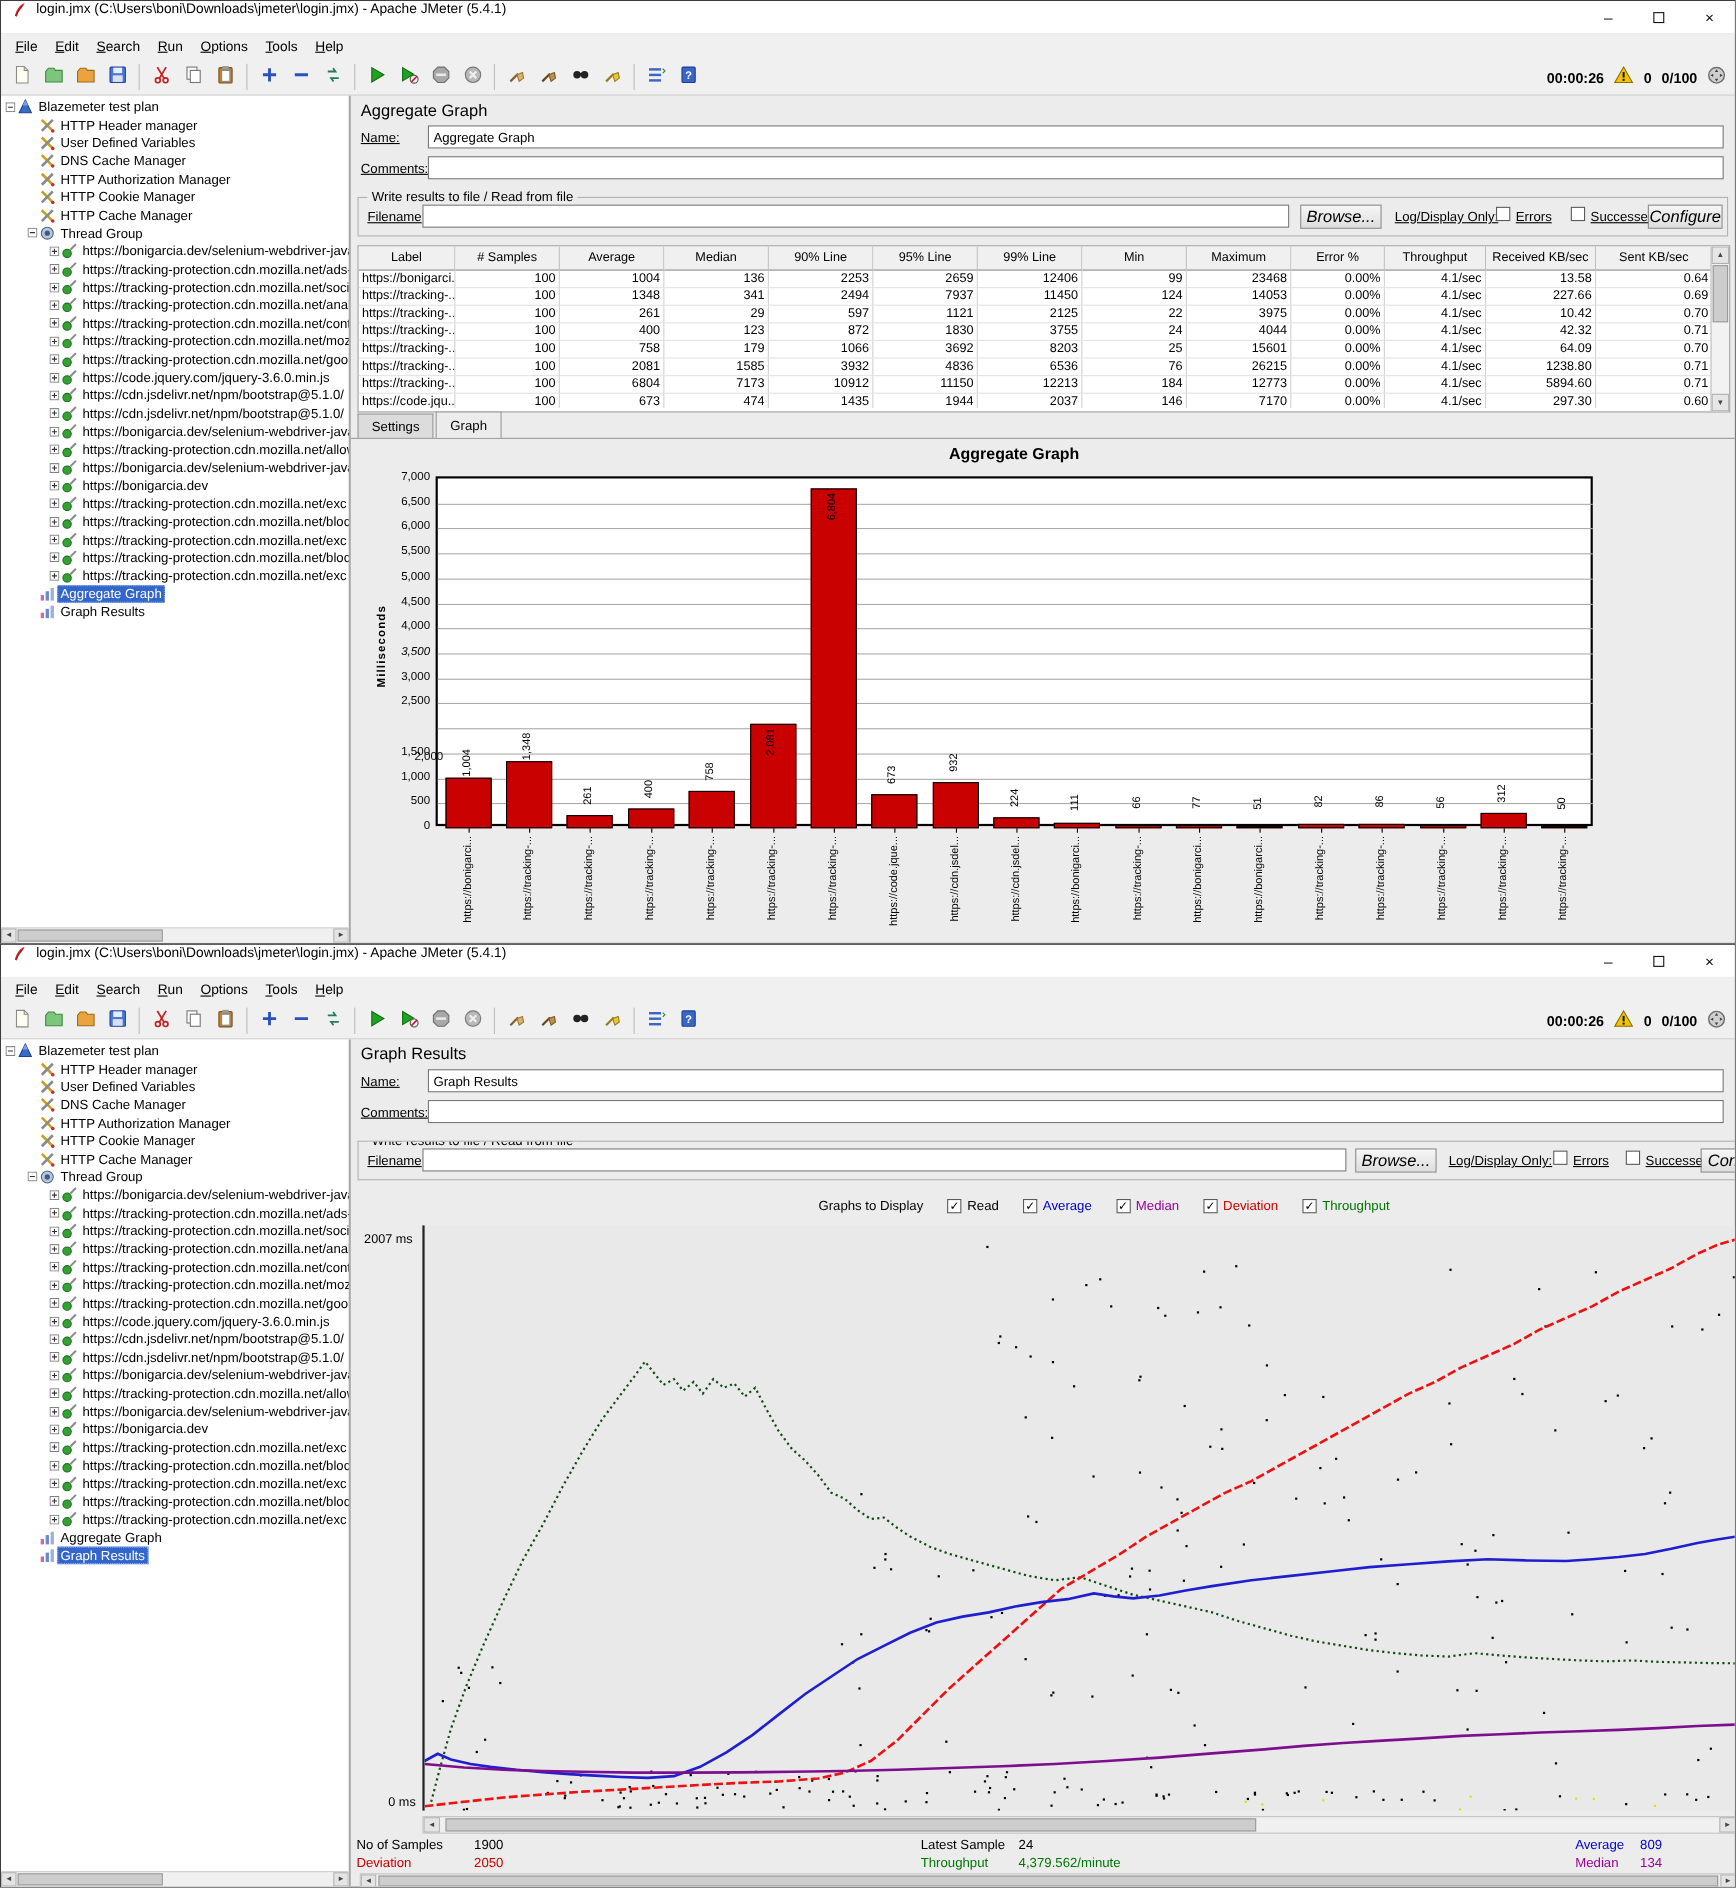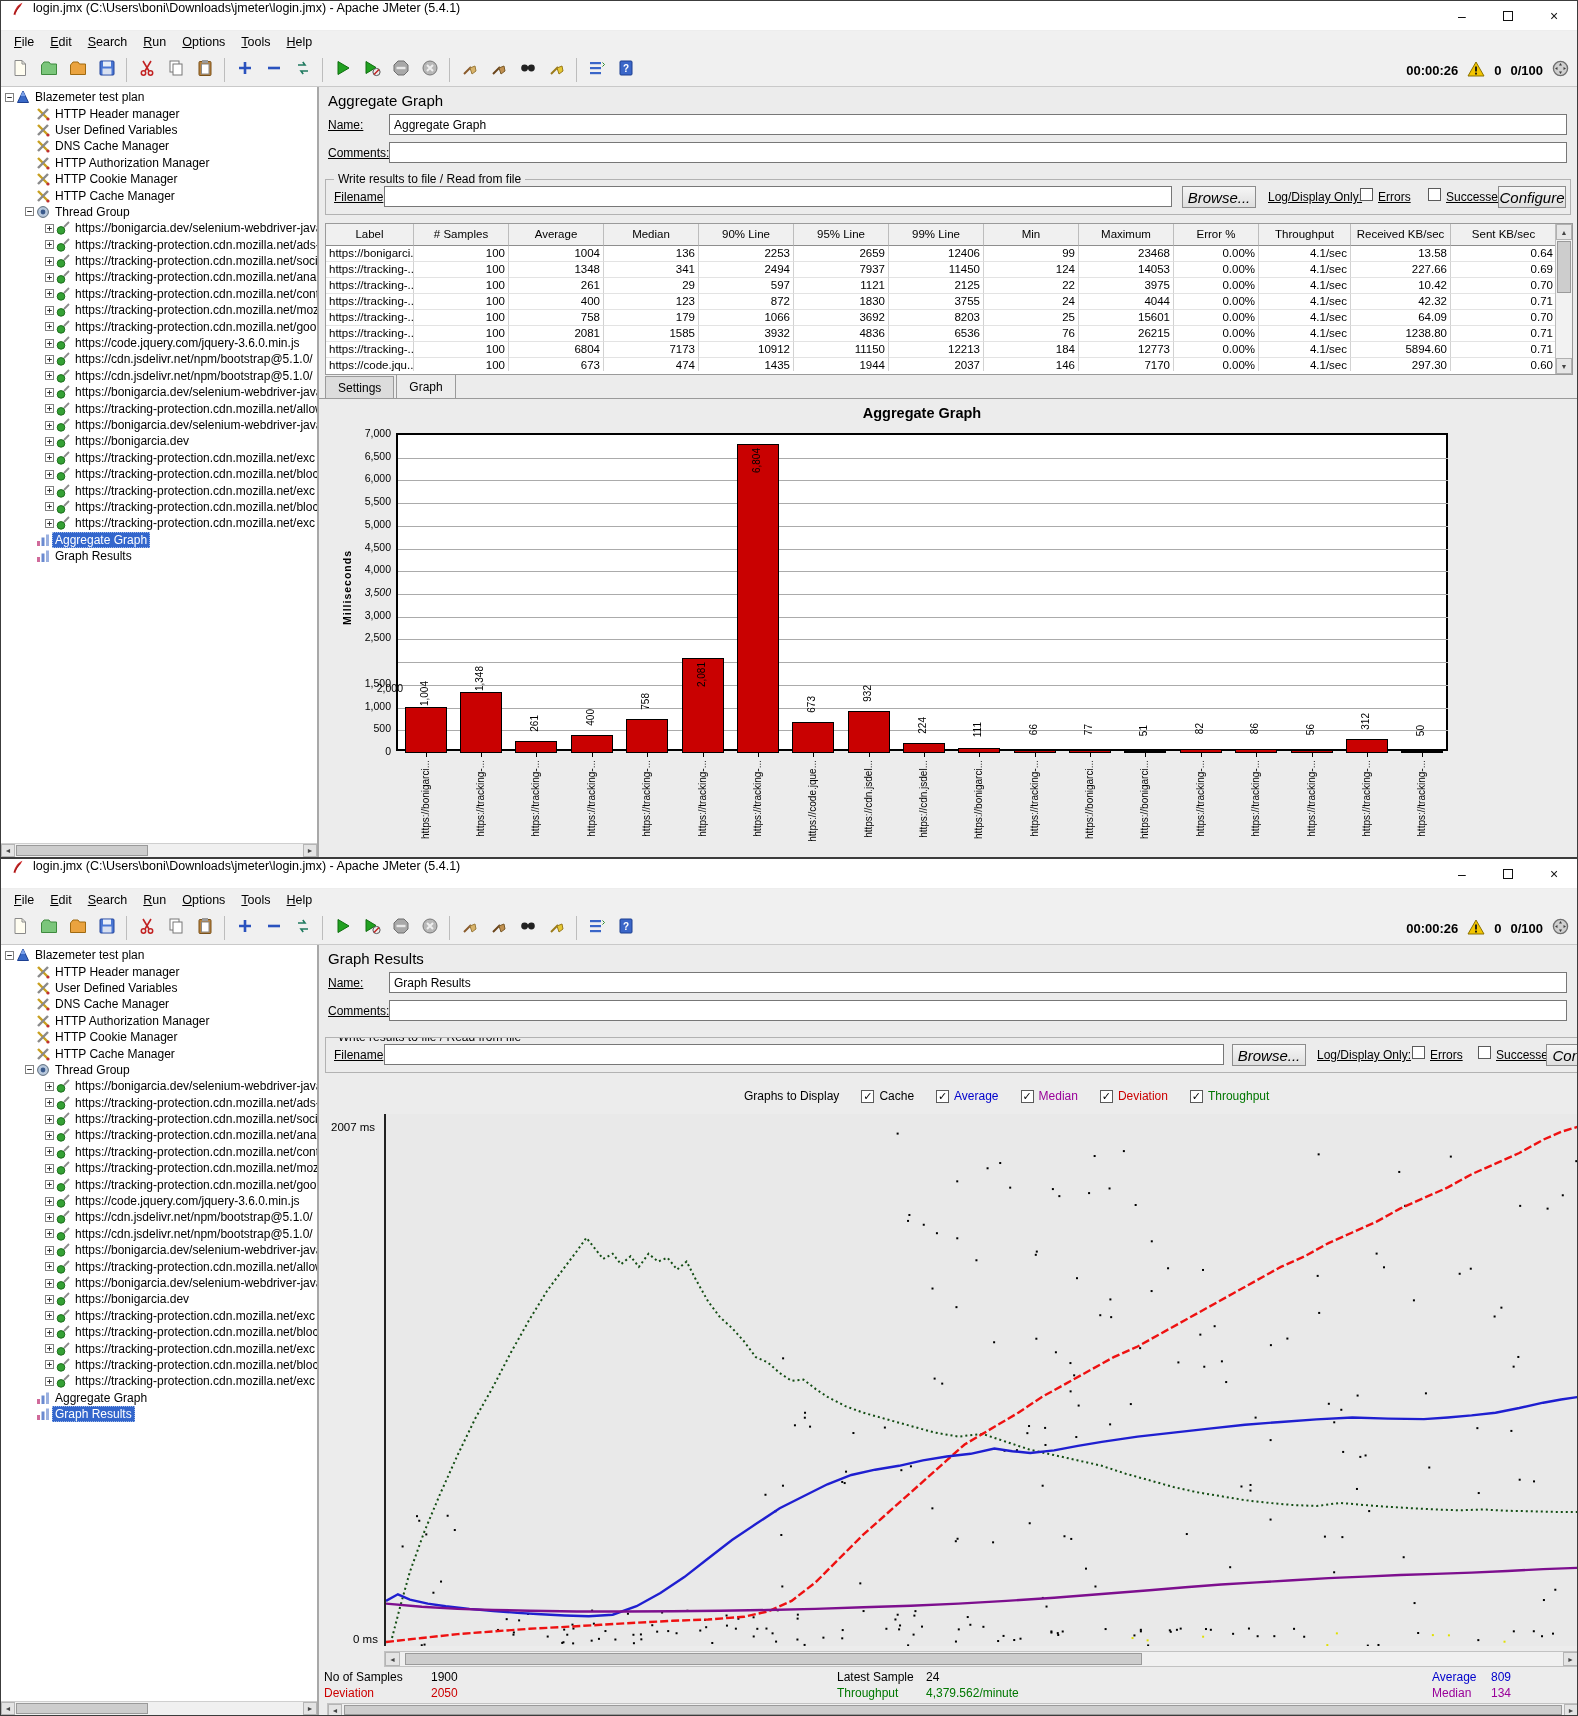--- a/index.html
+++ b/index.html
@@ -1634,21 +1634,21 @@
           <span class="cbx" style="left:1086px;top:8px;"></span>
           <span class="flabel" style="left:1104px;top:10px;">Errors</span>
           <span class="cbx" style="left:1152px;top:8px;"></span>
           <span class="flabel" style="left:1170px;top:10px;">Successes</span>
           <span class="btn" style="left:1220px;top:6px;width:78px;">Configure</span>
         </div>
         <div class="gtd-row" style="left:425px;top:144px;">
           <span>Graphs to Display</span>
         <span class="gtd-item">
               <span class="gtd-cb">✓</span>
-              <span style="color: rgb(0, 0, 0);">Cache</span>
+              <span style="color: rgb(0, 0, 0);">Read</span>
             </span>
             <span class="gtd-item">
               <span class="gtd-cb">✓</span>
               <span style="color: rgb(0, 0, 204);">Average</span>
             </span>
             <span class="gtd-item">
               <span class="gtd-cb">✓</span>
               <span style="color: rgb(153, 0, 153);">Median</span>
             </span>
             <span class="gtd-item">

